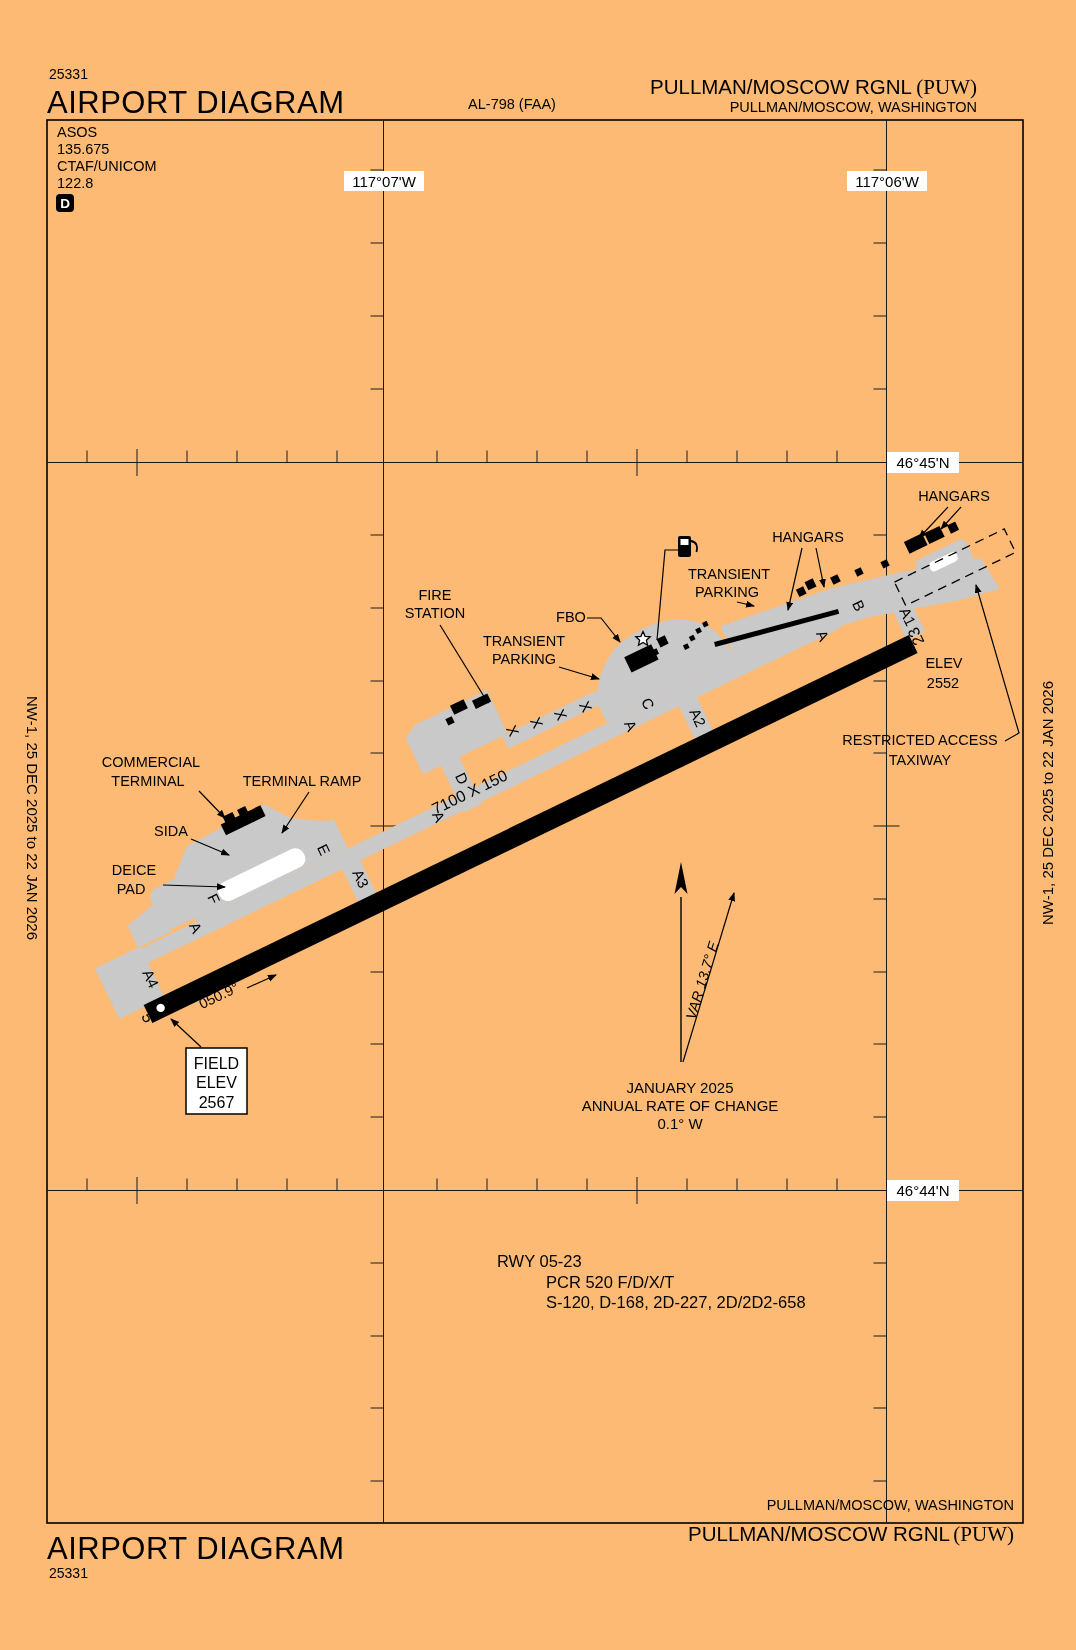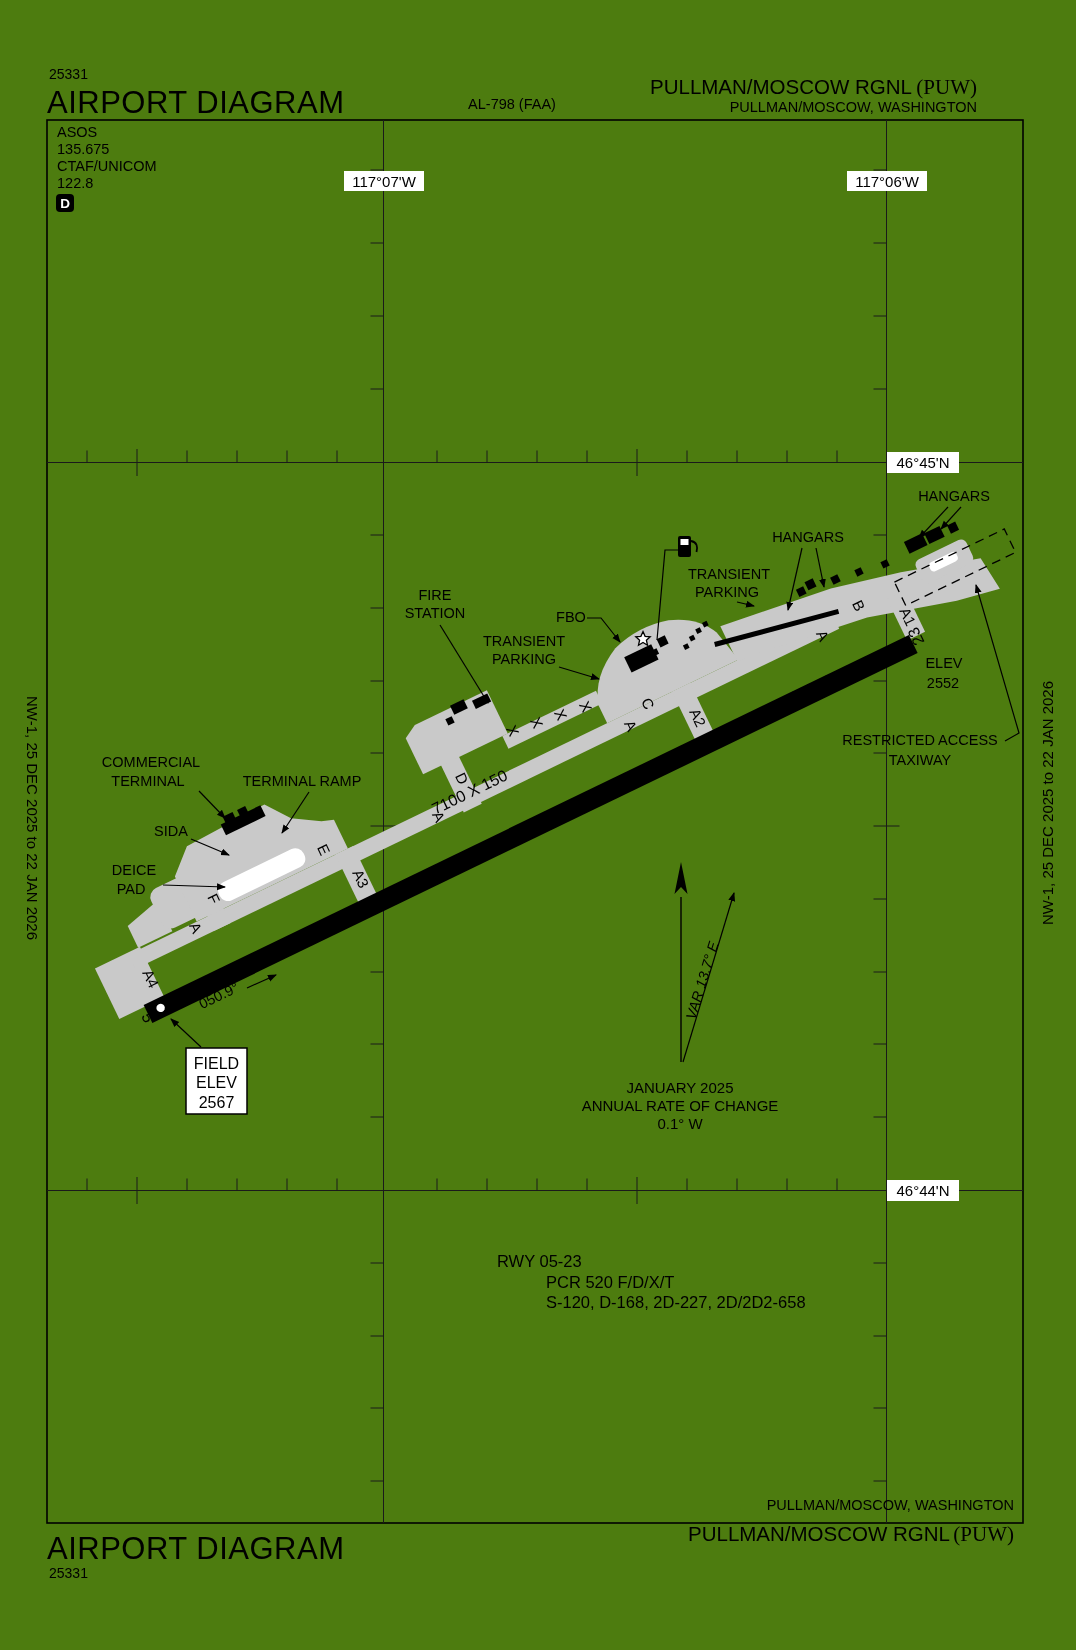--- a/index.html
+++ b/index.html
@@ -1,16 +1,16 @@
 <!DOCTYPE html>
 <html><head>
 <meta charset="utf-8">
 <style>
   html,body{margin:0;padding:0;background:#ffffff;}
-  #page{position:relative;width:1076px;height:1650px;background:#4d7c0f;overflow:hidden;}
+  #page{position:relative;width:1076px;height:1650px;background:#fdba74;overflow:hidden;}
   svg{position:absolute;left:0;top:0;}
   svg text{font-family:"Liberation Sans","DejaVu Sans",sans-serif;fill:#000;}
   .t14{font-size:14px;}
   .t145{font-size:14.5px;}
   .t15{font-size:15px;}
   .t16{font-size:16px;}
   .t165{font-size:16.5px;}
   .t20{font-size:20.5px;}
   .t21s{font-size:21px;font-family:"Liberation Serif","DejaVu Serif",serif;}
   .title{font-size:31px;letter-spacing:0.5px;}

